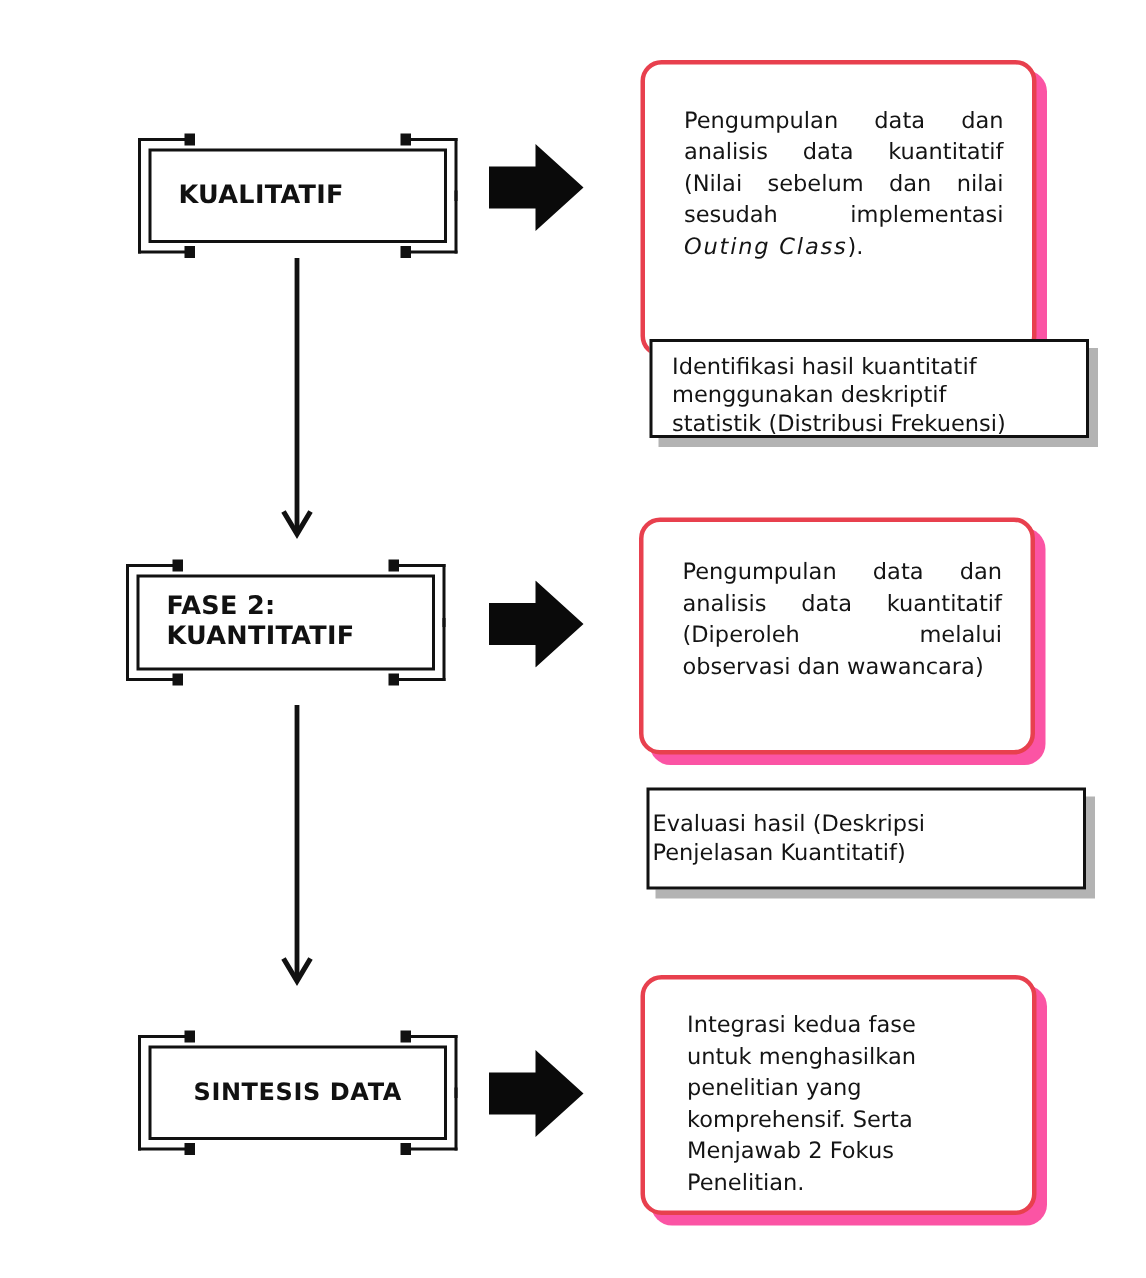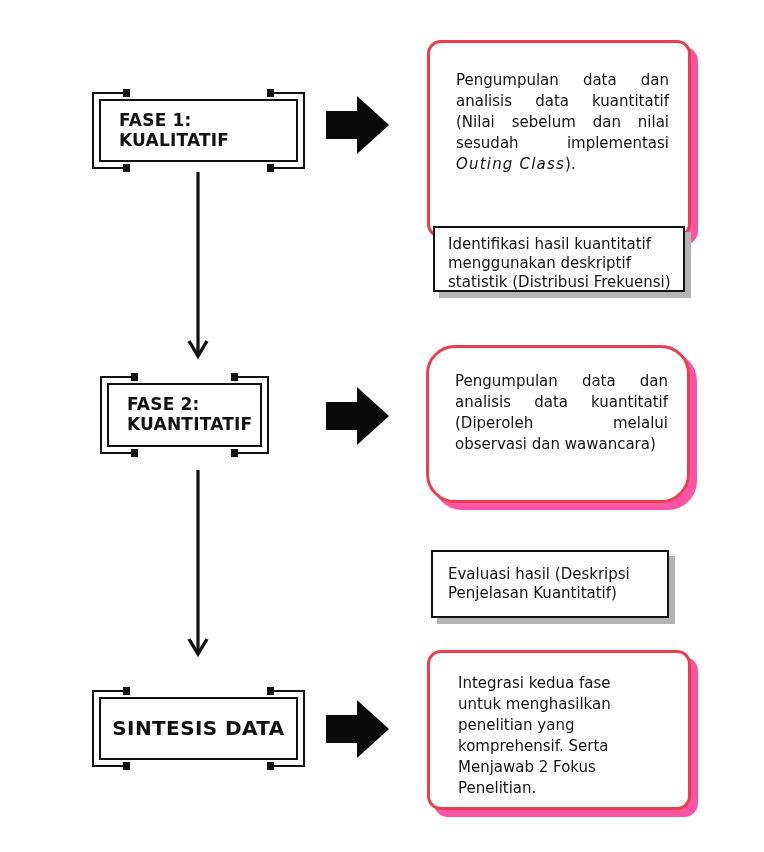--- a/index.html
+++ b/index.html
@@ -16,21 +16,21 @@
     position:absolute; inset:7px; background:#ffffff;
     border:2.5px solid #111111;
     display:flex; flex-direction:column; justify-content:center;
     padding-left:18px; box-sizing:border-box;
   }
   .stage-line {
     font-weight:bold; font-size:17px; line-height:1.16; letter-spacing:0.2px;
     white-space:nowrap;
   }
   .stage-frame.center .stage-inner { padding-left:0; align-items:center; }
-  .stage-frame.center .stage-line { font-size:20px; letter-spacing:0.4px; }
+  .stage-frame.center .stage-line { font-size:16px; letter-spacing:0.4px; }
 
   .corner { position:absolute; width:32px; height:40px; border:0 solid #111111; }
   .corner::after { content:""; position:absolute; width:7px; height:8px; background:#111111; }
   .corner.tl { left:0; top:0;    border-top-width:2.5px;    border-left-width:2.5px; }
   .corner.tl::after { right:-4px; top:-5px; }
   .corner.tr { right:0; top:0;   border-top-width:2.5px;    border-right-width:2.5px; }
   .corner.tr::after { left:-4px; top:-5px; }
   .corner.bl { left:0; bottom:0; border-bottom-width:2.5px; border-left-width:2.5px; }
   .corner.bl::after { right:-4px; bottom:-5px; }
   .corner.br { right:0; bottom:0; border-bottom-width:2.5px; border-right-width:2.5px; }
@@ -62,64 +62,63 @@
 <body>
 
 <div class="canvas">
 
   <div class="stage-frame" style="left:92px; top:92px; width:213px; height:77px;">
     <i class="corner tl"></i>
     <i class="corner tr"></i>
     <i class="corner bl"></i>
     <i class="corner br"></i>
     <div class="stage-inner">
-      <span class="stage-line">FASE 1:</span>
       <span class="stage-line">KUALITATIF</span>
     </div>
   </div>
 
   <svg class="block-arrow" style="left:326px; top:96px;" width="64" height="58" viewBox="0 0 64 58">
     <polygon points="0,15 31,15 31,0 63,29 31,58 31,43 0,43" fill="#0a0a0a"></polygon>
   </svg>
 
   <div class="note-pink" style="left:427px; top:40px; width:264px; height:198px; padding:27px 19px 0 26px;">
     <p class="note-text justify"><span>Pengumpulan data dan analisis data kuantitatif (Nilai sebelum dan nilai sesudah implementasi </span><span class="em">Outing Class</span><span>).</span></p>
   </div>
 
-  <div class="note-plain" style="left:433px; top:226px; width:252px; height:66px; padding:7px 5px 0 13px;">
+  <div class="note-plain" style="left:433px; top:226px; width:293px; height:66px; padding:7px 5px 0 13px;">
     <p class="note-text preline">Identifikasi hasil kuantitatif
 menggunakan deskriptif
 statistik (Distribusi Frekuensi)</p>
   </div>
 
   <svg class="down-arrow" style="left:186px; top:172px;" width="24" height="188" viewBox="0 0 24 188">
     <line x1="12" y1="0" x2="12" y2="181" stroke="#111111" stroke-width="3.2"></line>
     <path d="M3,169 L12,184 L21,169" fill="none" stroke="#111111" stroke-width="3.4"></path>
   </svg>
 
-  <div class="stage-frame" style="left:100px; top:376px; width:169px; height:78px;">
+  <div class="stage-frame" style="left:84px; top:376px; width:213px; height:78px;">
     <i class="corner tl"></i>
     <i class="corner tr"></i>
     <i class="corner bl"></i>
     <i class="corner br"></i>
     <div class="stage-inner">
       <span class="stage-line">FASE 2:</span>
       <span class="stage-line">KUANTITATIF</span>
     </div>
   </div>
 
   <svg class="block-arrow" style="left:326px; top:387px;" width="64" height="58" viewBox="0 0 64 58">
     <polygon points="0,15 31,15 31,0 63,29 31,58 31,43 0,43" fill="#0a0a0a"></polygon>
   </svg>
 
-  <div class="note-pink" style="left:426px; top:345px; width:264px; height:158px; padding:23px 19px 0 26px;border-radius:29px;">
+  <div class="note-pink" style="left:426px; top:345px; width:264px; height:158px; padding:23px 19px 0 26px;">
     <p class="note-text justify">Pengumpulan data dan analisis data kuantitatif (Diperoleh melalui observasi dan wawancara)</p>
   </div>
 
-  <div class="note-plain" style="left:431px; top:550px; width:238px; height:68px; padding:13px 5px 0 15px;">
+  <div class="note-plain" style="left:431px; top:525px; width:293px; height:68px; padding:13px 5px 0 2px;">
     <p class="note-text preline">Evaluasi hasil (Deskripsi
 Penjelasan Kuantitatif)</p>
   </div>
 
   <svg class="down-arrow" style="left:186px; top:470px;" width="24" height="188" viewBox="0 0 24 188">
     <line x1="12" y1="0" x2="12" y2="181" stroke="#111111" stroke-width="3.2"></line>
     <path d="M3,169 L12,184 L21,169" fill="none" stroke="#111111" stroke-width="3.4"></path>
   </svg>
 
   <div class="stage-frame center" style="left:92px; top:690px; width:213px; height:77px;">

